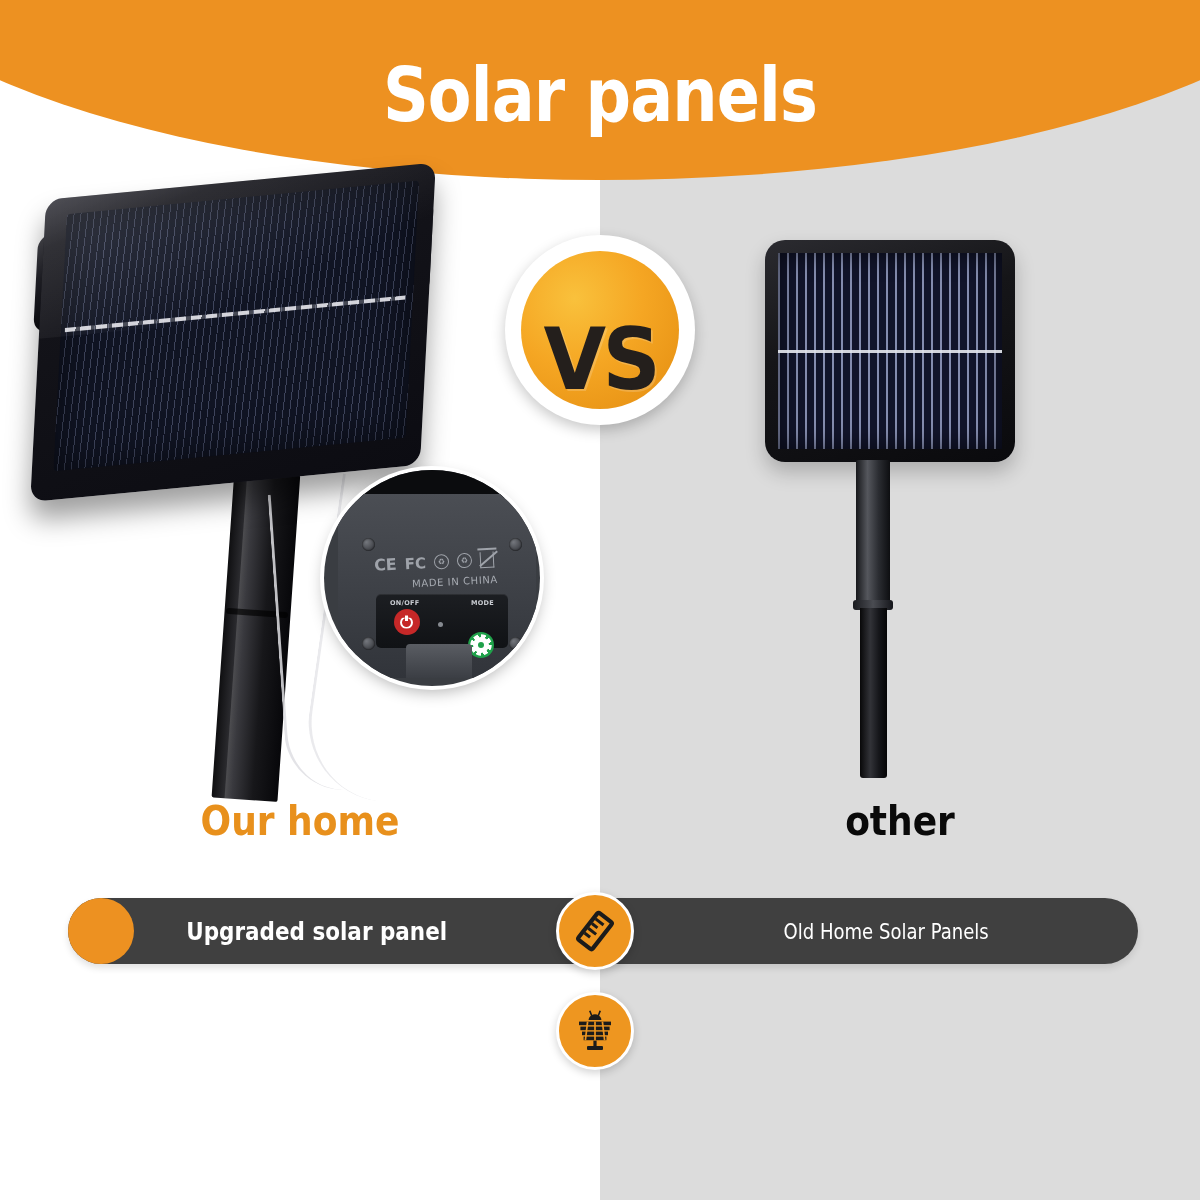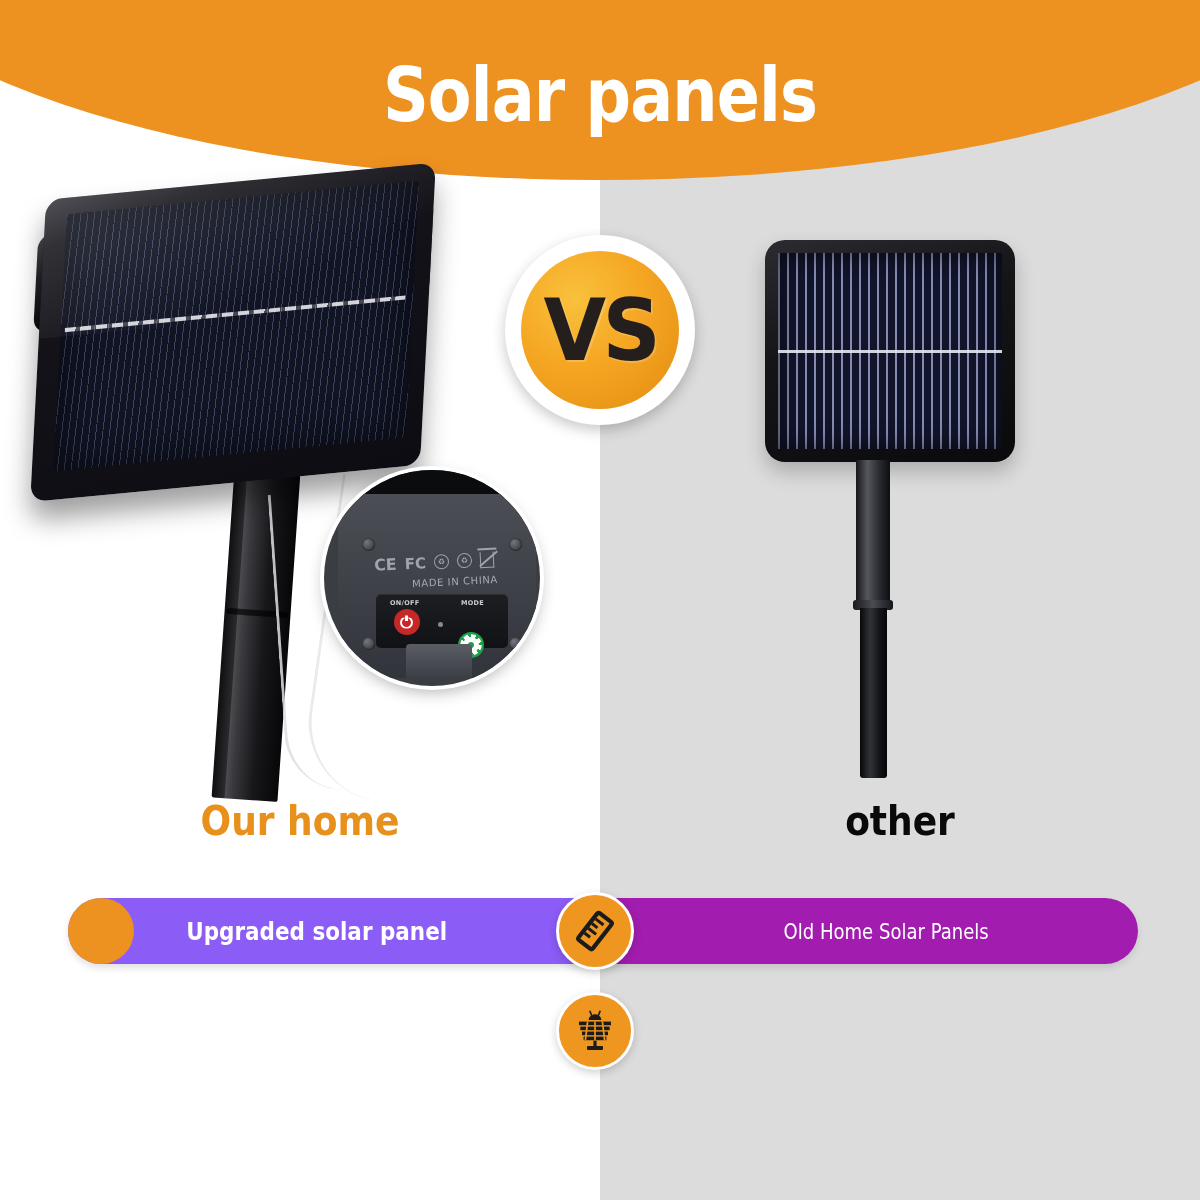--- a/index.html
+++ b/index.html
@@ -44,21 +44,21 @@
     width:190px; height:190px;
     border-radius:50%;
     background:#ffffff;
     box-shadow:0 5px 14px rgba(0,0,0,0.22);
     z-index:30;
     display:flex; align-items:center; justify-content:center;
   }
   .vs-inner {
     width:158px; height:158px; border-radius:50%;
     background:radial-gradient(circle at 34% 30%, #f9c13c 0%, #f5a623 45%, #e38c10 100%);
-    display:flex; align-items:center; justify-content:center;
+    display:flex; align-items:flex-end; justify-content:center;
   }
   .vs-text {
     color:#241f1c; font-size:86px; font-weight:bold;
     font-family:"DejaVu Sans", sans-serif;
     transform:scaleX(0.94); letter-spacing:-4px;
     text-shadow:2px 2px 0 rgba(255,255,255,0.18);
   }
 
   
   .prod-left { position:absolute; left:20px; top:180px; width:470px; height:610px; z-index:10; }
@@ -177,21 +177,21 @@
   }
 
   .btn-panel{
     position:absolute; left:38px; top:100px; width:132px; height:54px;
     background:linear-gradient(180deg,#1c1e22 0%,#101215 100%);
     border-radius:5px;
     box-shadow:inset 0 1px 0 rgba(255,255,255,.08);
   }
   .btn-col{ position:absolute; top:5px; display:flex; flex-direction:column; align-items:flex-end; gap:2px; }
   .btn-col.onoff{ left:14px; }
-  .btn-col.mode{ left:82px;gap:25px; }
+  .btn-col.mode{ left:92px;gap:25px; }
   .btn-cap{ color:#c9ccd2; font-size:6.5px; font-weight:bold; letter-spacing:.3px;
     font-family:"DejaVu Sans", sans-serif; }
   .btn-circ{ width:26px; height:26px; border-radius:50%; display:flex; align-items:center; justify-content:center; }
   .btn-circ.red{ background:#c62828; }
   .btn-circ.green{ background:#1fa14a; }
   .pwr-glyph{ position:relative; width:13px; height:13px; border:2.4px solid #fff; border-radius:50%;
     clip-path:polygon(0 18%,38% 18%,38% 0,62% 0,62% 18%,100% 18%,100% 100%,0 100%); }
   .pwr-glyph::after{ content:""; position:absolute; left:50%; top:-5px; margin-left:-1.2px;
     width:2.4px; height:8px; background:#fff; }
   .gear-glyph{ position:relative; width:16px; height:16px; border-radius:50%;
@@ -258,32 +258,32 @@
     font-family:"DejaVu Sans", sans-serif;
     transform:scaleX(0.9);
     z-index:12;
   }
 
   
   .rows{ position:absolute; left:0; top:898px; width:1200px; z-index:14; }
   .row{ position:relative; height:66px; margin-bottom:34px; }
   .bar-left{
     position:absolute; left:68px; top:0; width:532px; height:66px;
-    background:#8b5cf6; border-radius:33px 0 0 33px;
+    background:#404040; border-radius:33px 0 0 33px;
     box-shadow:0 4px 7px rgba(0,0,0,.12);
     display:flex; align-items:center; justify-content:center;
     padding-right:34px;
   }
   .bar-left::before{
     content:""; position:absolute; left:0; top:0; width:66px; height:66px;
     border-radius:33px; background:#ed9121;
   }
   .bar-right{
     position:absolute; left:600px; top:0; width:538px; height:66px;
-    background:#a21caf; border-radius:0 33px 33px 0;
+    background:#404040; border-radius:0 33px 33px 0;
     box-shadow:0 4px 7px rgba(0,0,0,.10);
     display:flex; align-items:center; justify-content:center;
     padding-left:34px;
   }
   .bar-text-left{
     color:#ffffff; font-size:25px; font-weight:bold;
     font-family:"DejaVu Sans", sans-serif;
     transform:scaleX(0.86); white-space:nowrap;
   }
   .bar-text-right{

